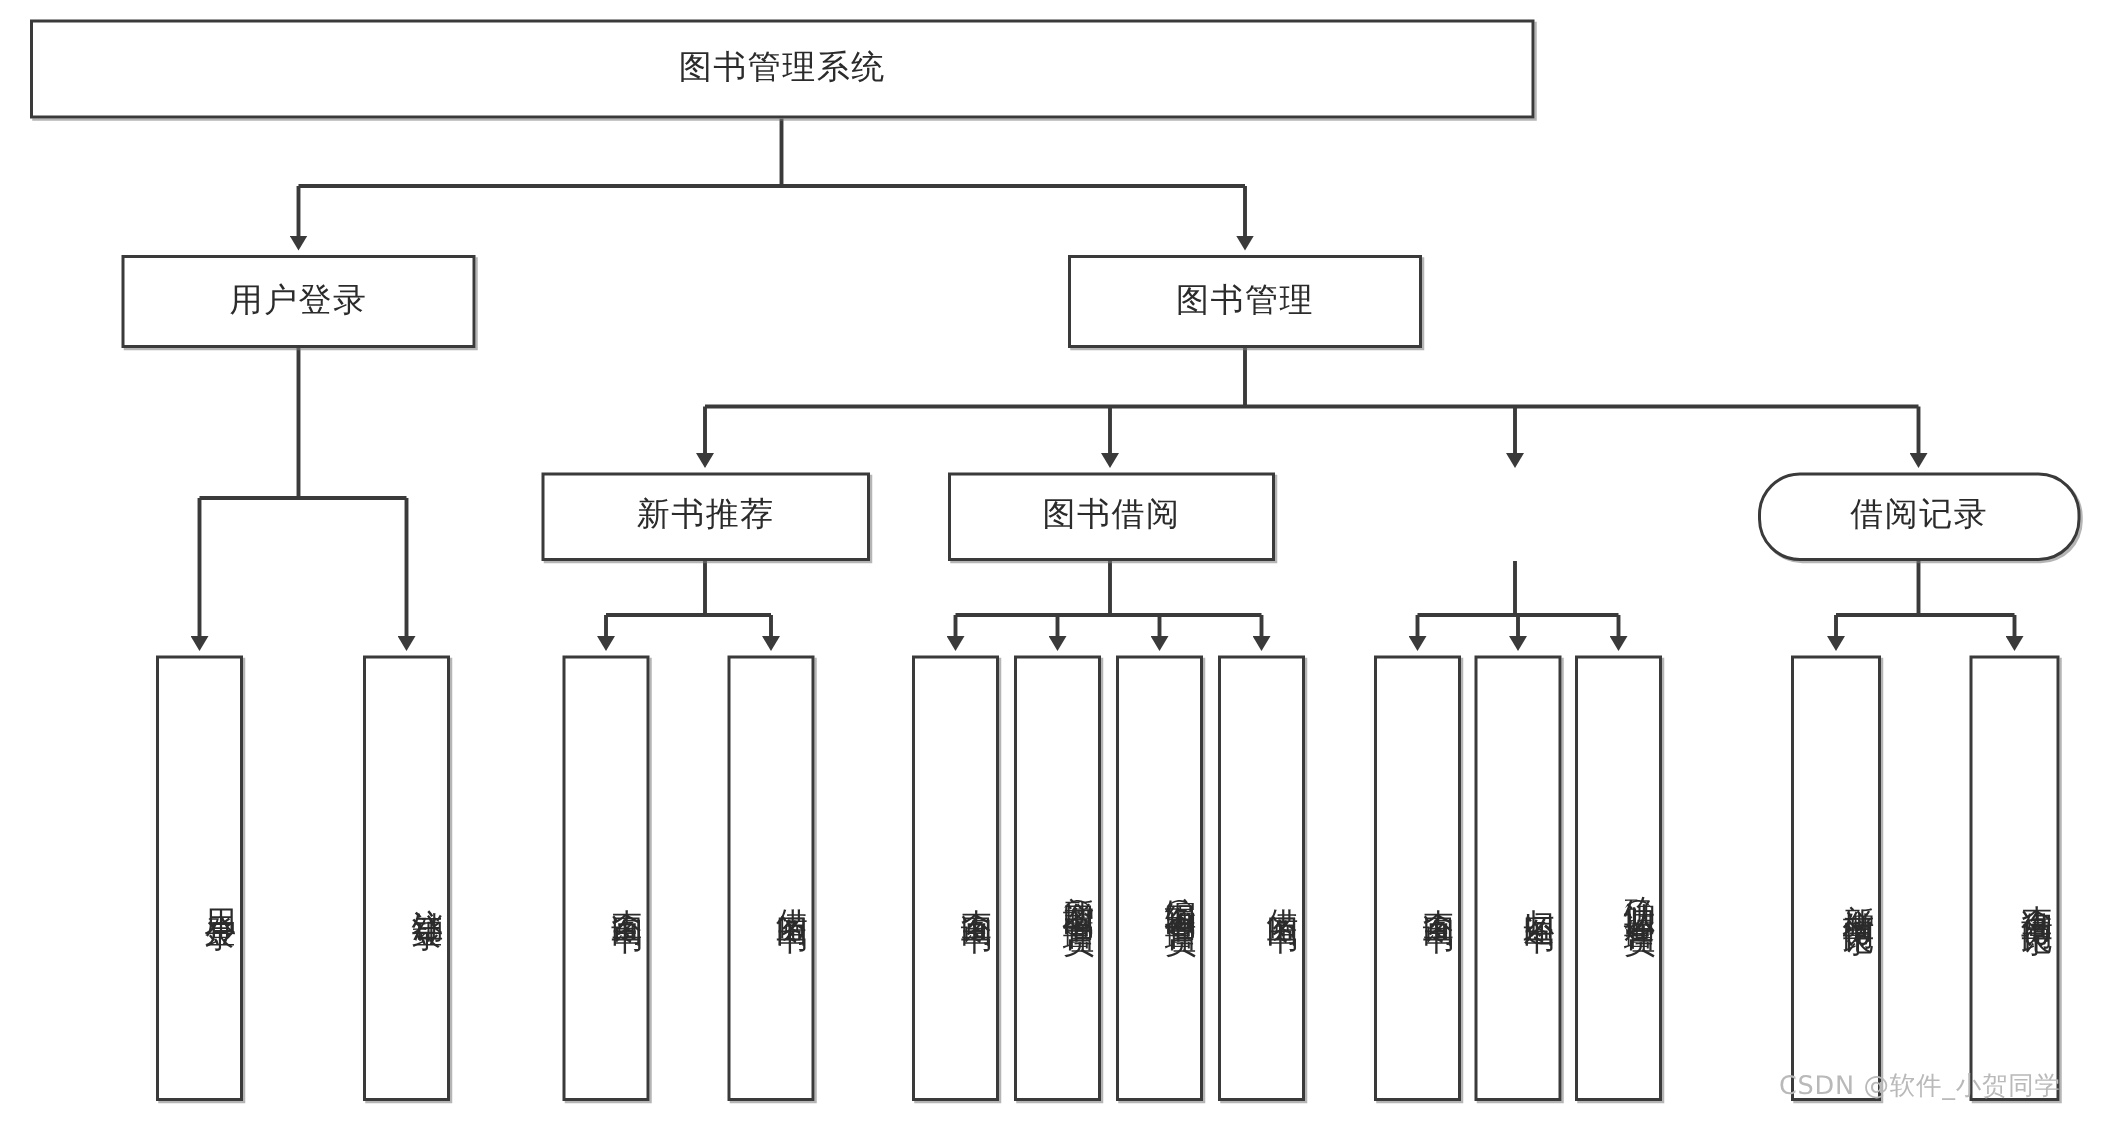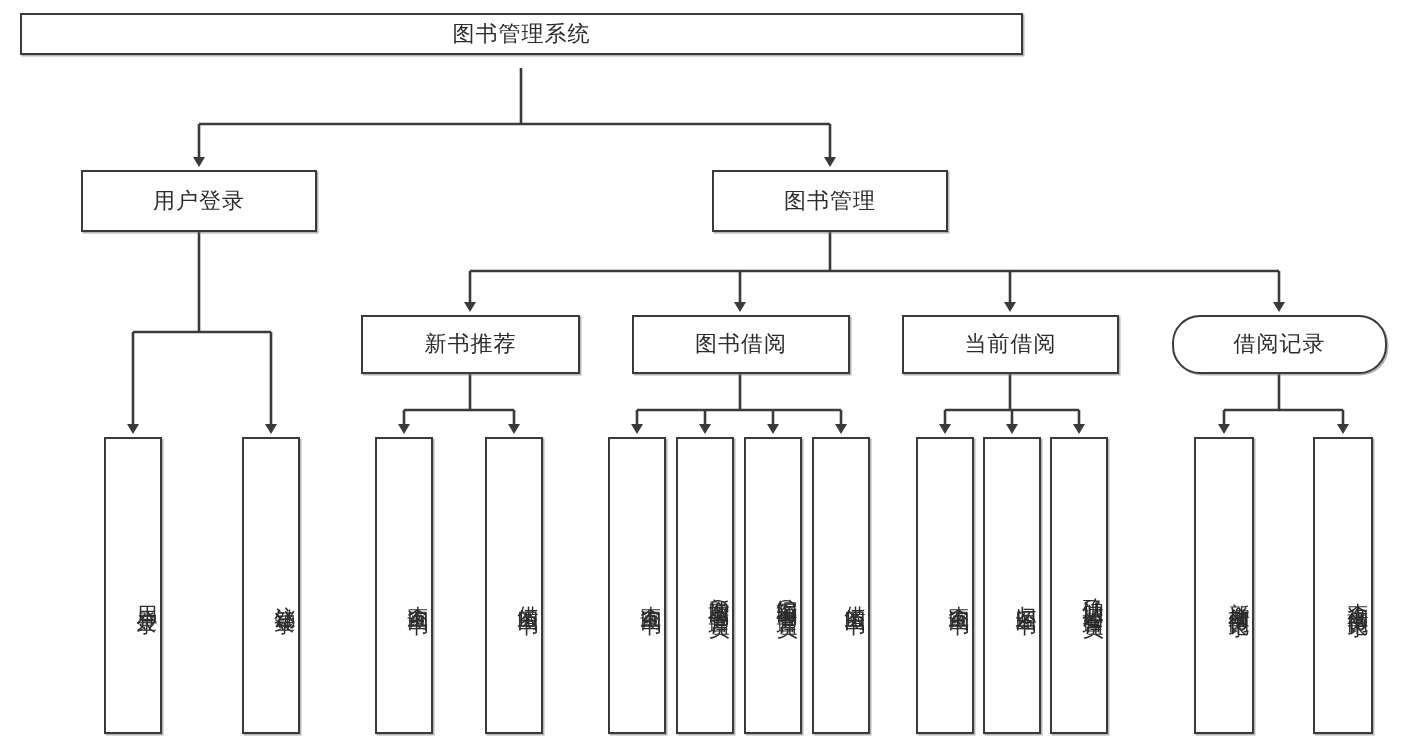--- a/index.html
+++ b/index.html
@@ -115,39 +115,36 @@
       <path d="M1012,410 L1012,425" marker-end="url(#arrow)"></path>
       <path d="M1079,410 L1079,425" marker-end="url(#arrow)"></path>
 
       <path d="M1279,374 L1279,410"></path>
       <path d="M1224,410 L1343,410"></path>
       <path d="M1224,410 L1224,425" marker-end="url(#arrow)"></path>
       <path d="M1343,410 L1343,425" marker-end="url(#arrow)"></path>
     </g>
   </svg>
 
-  <div class="node h" style="left:20px; top:13px; width:1003px; height:42px;">
+  <div class="node h" style="left:20px; top:13px; width:1003px; height:66px;">
     <span>图书管理系统</span>
   </div>
 
   <div class="node h" style="left:81px; top:170px; width:236px; height:62px;">
     <span>用户登录</span>
   </div>
   <div class="node h" style="left:361px; top:315px; width:219px; height:59px;">
     <span>新书推荐</span>
   </div>
 
   <div class="node h" style="left:712px; top:170px; width:236px; height:62px;">
     <span>图书管理</span>
   </div>
   <div class="node h" style="left:632px; top:315px; width:218px; height:59px;text-align:center;">
     <span>图书借阅</span>
-  </div>
-  <div class="node h" style="left:902px; top:315px; width:217px; height:59px;">
-    <span>当前借阅</span>
   </div>
   <div class="node h" style="left:1172px; top:315px; width:215px; height:59px;border-radius:28px;">
     <span>借阅记录</span>
   </div>
 
   <div class="node v" style="left:104px; top:437px; width:58px; height:297px;">
     <span class="vtext">用户登录</span>
   </div>
   <div class="node v" style="left:242px; top:437px; width:58px; height:297px;">
     <span class="vtext">注销登录</span>
@@ -183,14 +180,15 @@
     <span class="vtext">确认归还（管理员）</span>
   </div>
 
   <div class="node v" style="left:1194px; top:437px; width:60px; height:297px;">
     <span class="vtext">新增借阅记录</span>
   </div>
   <div class="node v" style="left:1313px; top:437px; width:60px; height:297px;">
     <span class="vtext">查询借阅记录</span>
   </div>
 
+  <div class="watermark">CSDN @软件_小贺同学</div>
 
 </div>
 
 </body></html>

